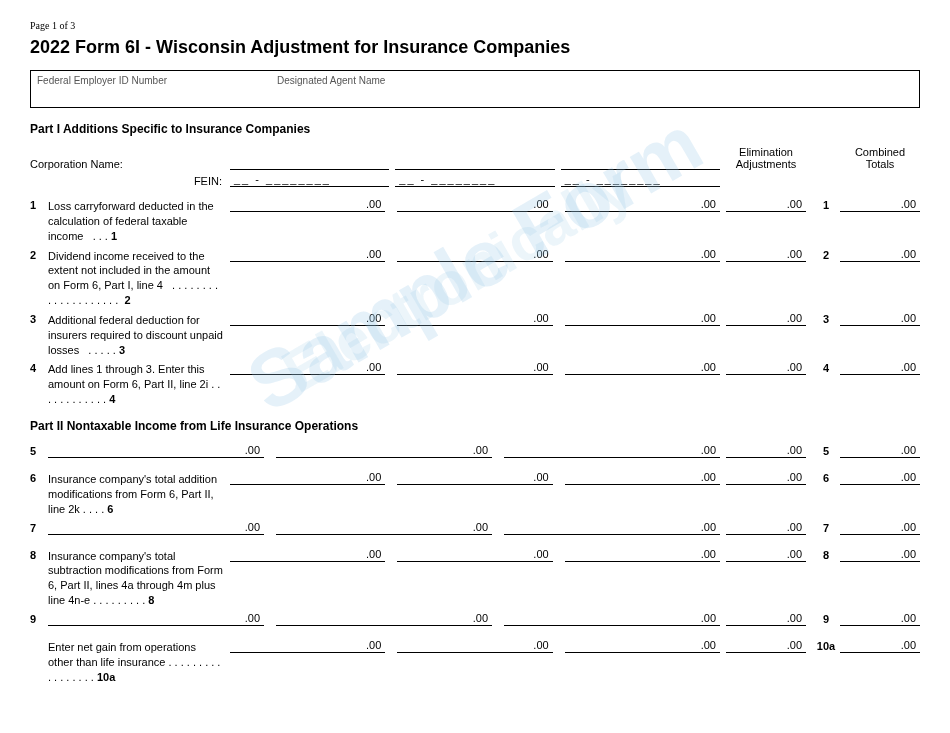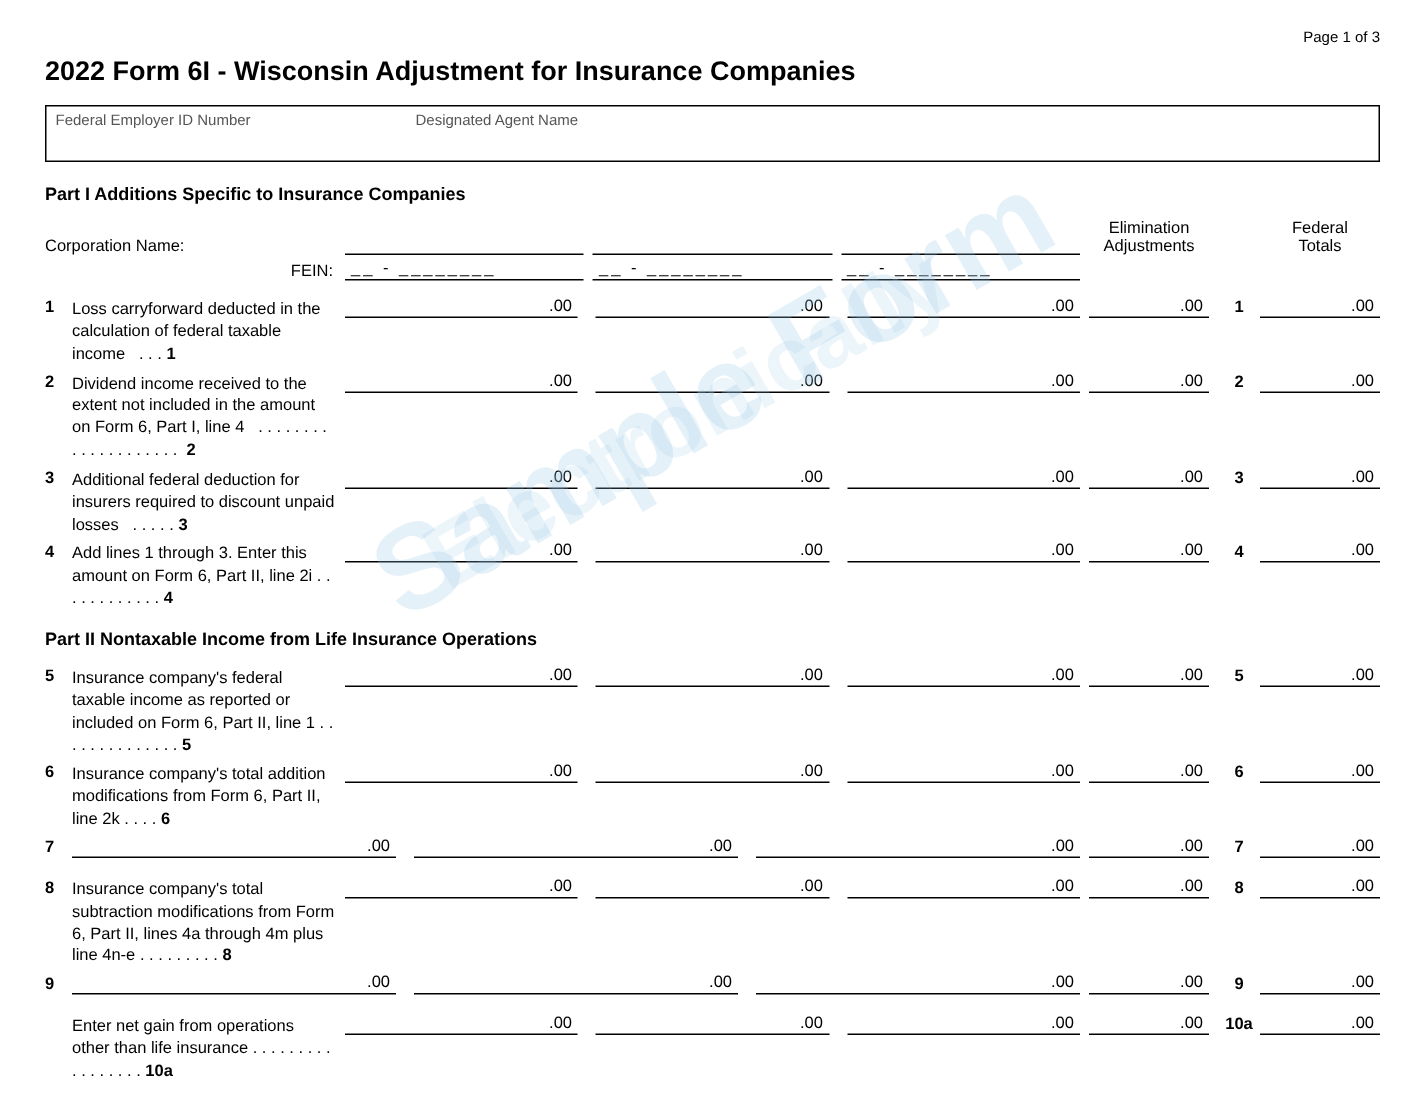--- a/index.html
+++ b/index.html
@@ -5,23 +5,24 @@
     * { box-sizing: border-box; margin: 0; padding: 0; }
     body {
       font-family: Arial, sans-serif;
       font-size: 11px;
       background: #fff;
       color: #000;
       padding: 20px 30px;
       width: 950px;
     }
     .page-number {
-      text-align: right;
+      text-align: left;
       font-size: 10px;
       margin-bottom: 6px;
+      font-family: Liberation Serif, serif;
     }
     .main-title {
       font-size: 18px;
       font-weight: bold;
       margin-bottom: 12px;
     }
     .header-fields {
       display: flex;
       border: 1px solid #000;
       margin-bottom: 14px;
@@ -161,21 +162,21 @@
       <div style="flex:1; border-bottom:1px solid #000; min-height:16px; margin-right:6px;"></div>
       <div style="flex:1; border-bottom:1px solid #000; min-height:16px; margin-right:6px;"></div>
       <div style="flex:1; border-bottom:1px solid #000; min-height:16px;"></div>
     </div>
     <div style="width:80px; flex-shrink:0; margin-right:6px; text-align:center; font-size:11px;">
       <span>Elimination</span><br>
       <span>Adjustments</span>
     </div>
     <div style="width:28px; flex-shrink:0;"></div>
     <div style="width:80px; flex-shrink:0; text-align:center; font-size:11px;">
-      <span>Federal</span><br>
+      <span>Combined</span><br>
       <span>Totals</span>
     </div>
   </div>
 
   <div style="display:flex; align-items:flex-end; margin-bottom:10px;">
     <div style="width:200px; text-align:right; padding-right:8px; font-size:11px;">FEIN:</div>
     <div style="display:flex; flex:1; margin-right:6px;">
       <div style="flex:1; border-bottom:1px solid #000; font-size:11px; letter-spacing:2px; padding:1px 4px; margin-right:6px;">__ - ________</div>
       <div style="flex:1; border-bottom:1px solid #000; font-size:11px; letter-spacing:2px; padding:1px 4px; margin-right:6px;">__ - ________</div>
       <div style="flex:1; border-bottom:1px solid #000; font-size:11px; letter-spacing:2px; padding:1px 4px;">__ - ________</div>
@@ -236,21 +237,20 @@
     <div class="row-line-num">4</div>
     <div class="combined-col">.00</div>
   </div>
 </div>
 
 <div style="margin-top:12px;">
   <div class="section-title">Part II  Nontaxable Income from Life Insurance Operations</div>
 
   <div class="form-row">
     <div class="row-num-prefix">5</div>
-    <div class="row-desc">Insurance company's federal taxable income as reported or included on Form 6, Part II, line 1 . . . . . . . . . . . . . . <span class="inline-num">5</span></div>
     <div style="display:flex; flex:1; align-items:flex-end; gap:6px; margin-right:6px;">
       <div class="input-col">.00</div>
       <div class="input-col">.00</div>
       <div class="input-col">.00</div>
     </div>
     <div class="elim-col">.00</div>
     <div class="row-line-num">5</div>
     <div class="combined-col">.00</div>
   </div>
 

